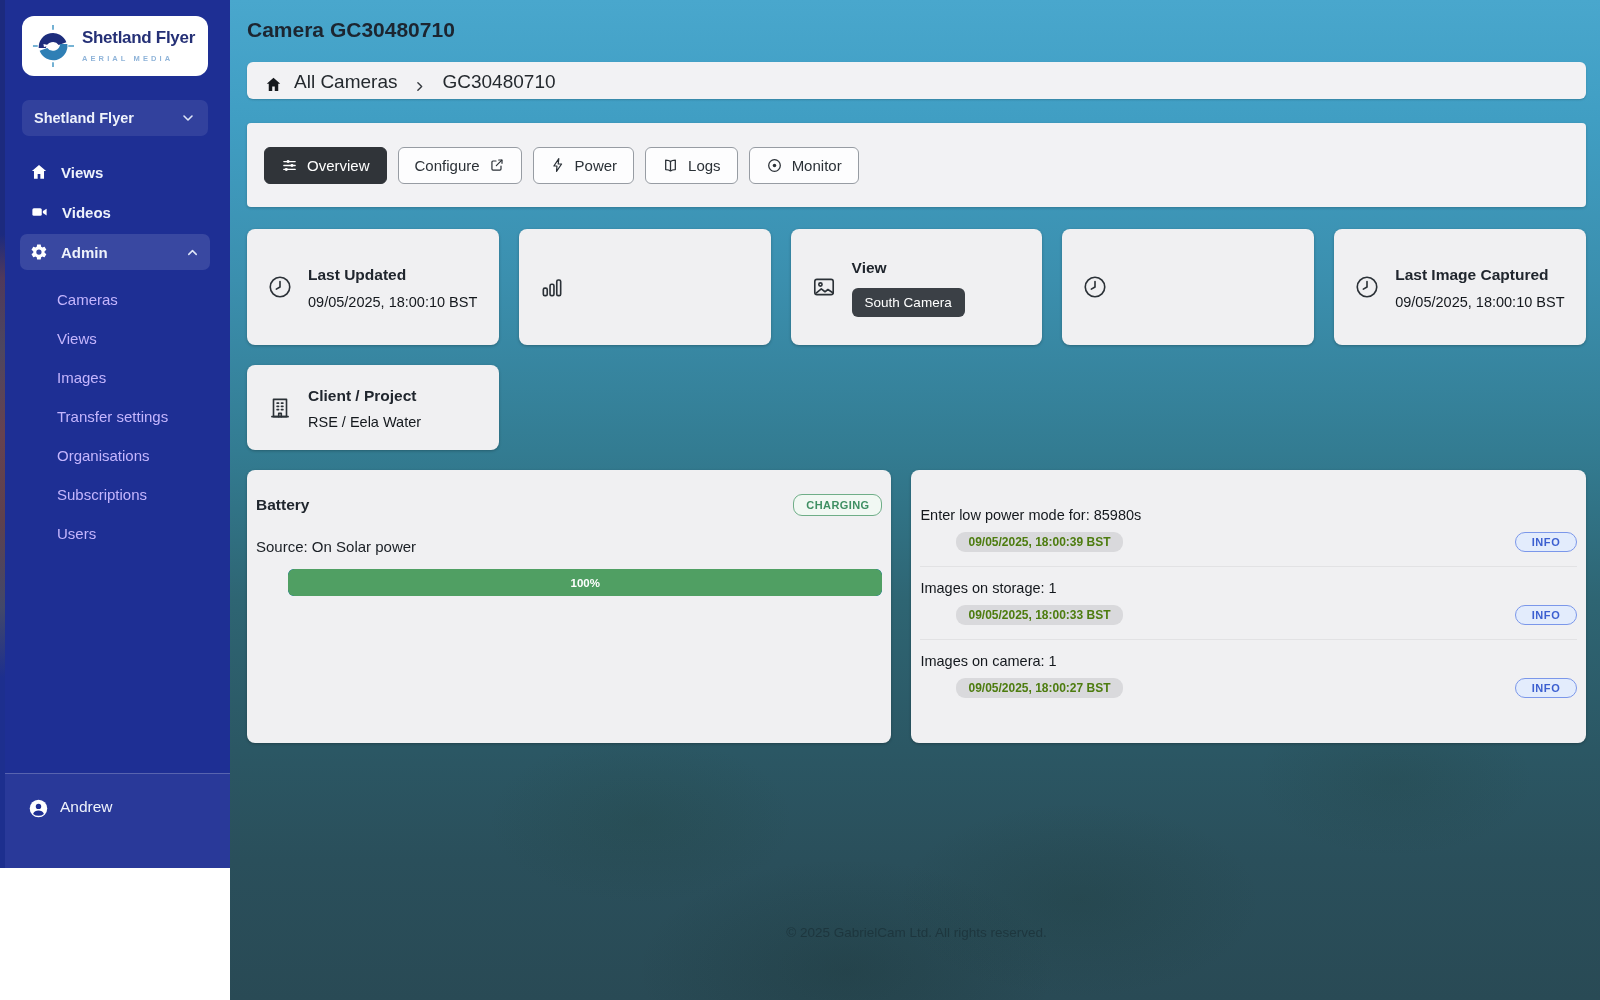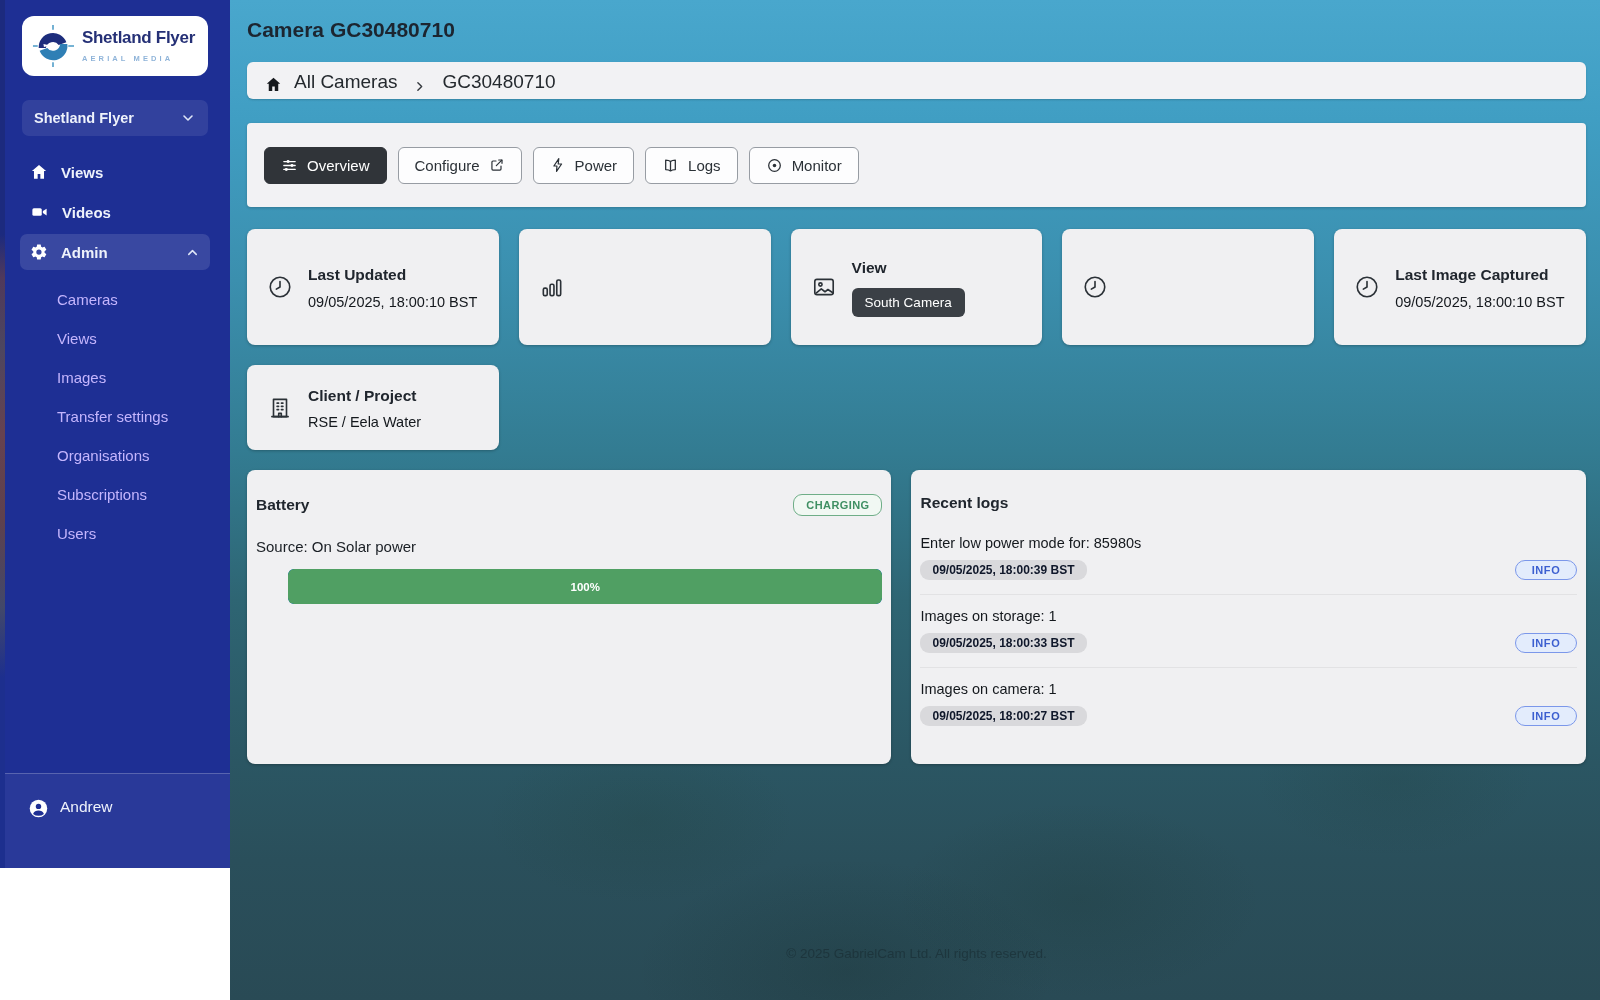--- a/index.html
+++ b/index.html
@@ -112,34 +112,34 @@
     background:#f0f0f2; border-radius:8px; box-shadow:0 1px 3px rgba(0,0,0,.25);
     min-height:273px; padding:24px 9px;
   }
   .panel-header { display:flex; justify-content:space-between; align-items:center; }
   .panel-title { font-size:15.5px; font-weight:700; color:#20262e; }
   .charging-badge {
     border:1px solid #6fae88; background:#f1f8f3; color:#3f8f63; font-size:11px;
     font-weight:700; letter-spacing:.4px; border-radius:9px; padding:4px 12px;
   }
   .battery-source { font-size:15px; color:#191e24; margin-top:22px; }
-  .progress-track { margin-top:14px; height:35px; border-radius:6px; background:#0369a1; overflow:hidden;margin-left:32px; }
+  .progress-track { margin-top:14px; height:27px; border-radius:6px; background:#0369a1; overflow:hidden;margin-left:32px; }
   .progress-fill {
     height:100%; background:#509f63; border-radius:6px; display:flex;
     align-items:center; justify-content:center; color:#fff; font-size:11.5px; font-weight:600;
   }
 
   .log-entry { padding:13px 0 14px 0; border-bottom:1px solid #e2e2e4; }
   .log-entry:last-child { border-bottom:none; }
   .logs .panel-title { margin-bottom:10px; }
   .log-message { font-size:14.5px; color:#14181d; margin-bottom:9px; }
   .log-meta { display:flex; align-items:center; justify-content:space-between; }
   .timestamp-pill {
     background:#d9d9dc; border-radius:9px; padding:3px 12px; font-size:12px;
-    font-weight:600; color:#0f172a;
+    font-weight:600; color:#4d7c0f;margin-left:36px;
   }
   .level-badge {
     width:62px; text-align:center; border:1.5px solid #7b97ea; background:#e3ecfc;
     color:#3c5fd0; font-size:11px; font-weight:700; letter-spacing:.6px;
     border-radius:999px; padding:3px 0;
   }
 
   .copyright { text-align:center; margin-top:182px; font-size:13.5px; color:rgba(24,44,50,.62); }
 
   svg { display:block; }
@@ -387,21 +387,20 @@
         </div>
         <div class="battery-source">Source: On Solar power</div>
         <div class="progress-track">
           <div class="progress-fill" style="width: 100%;">
             <span>100%</span>
           </div>
         </div>
       </section>
 
       <section class="panel logs">
-        <div class="panel-title">Recent logs</div>
 
         <div class="log-entry">
           <div class="log-message">Enter low power mode for: 85980s</div>
           <div class="log-meta">
             <span class="timestamp-pill">09/05/2025, 18:00:39 BST</span>
             <span class="level-badge">INFO</span>
           </div>
         </div>
 
         <div class="log-entry">

